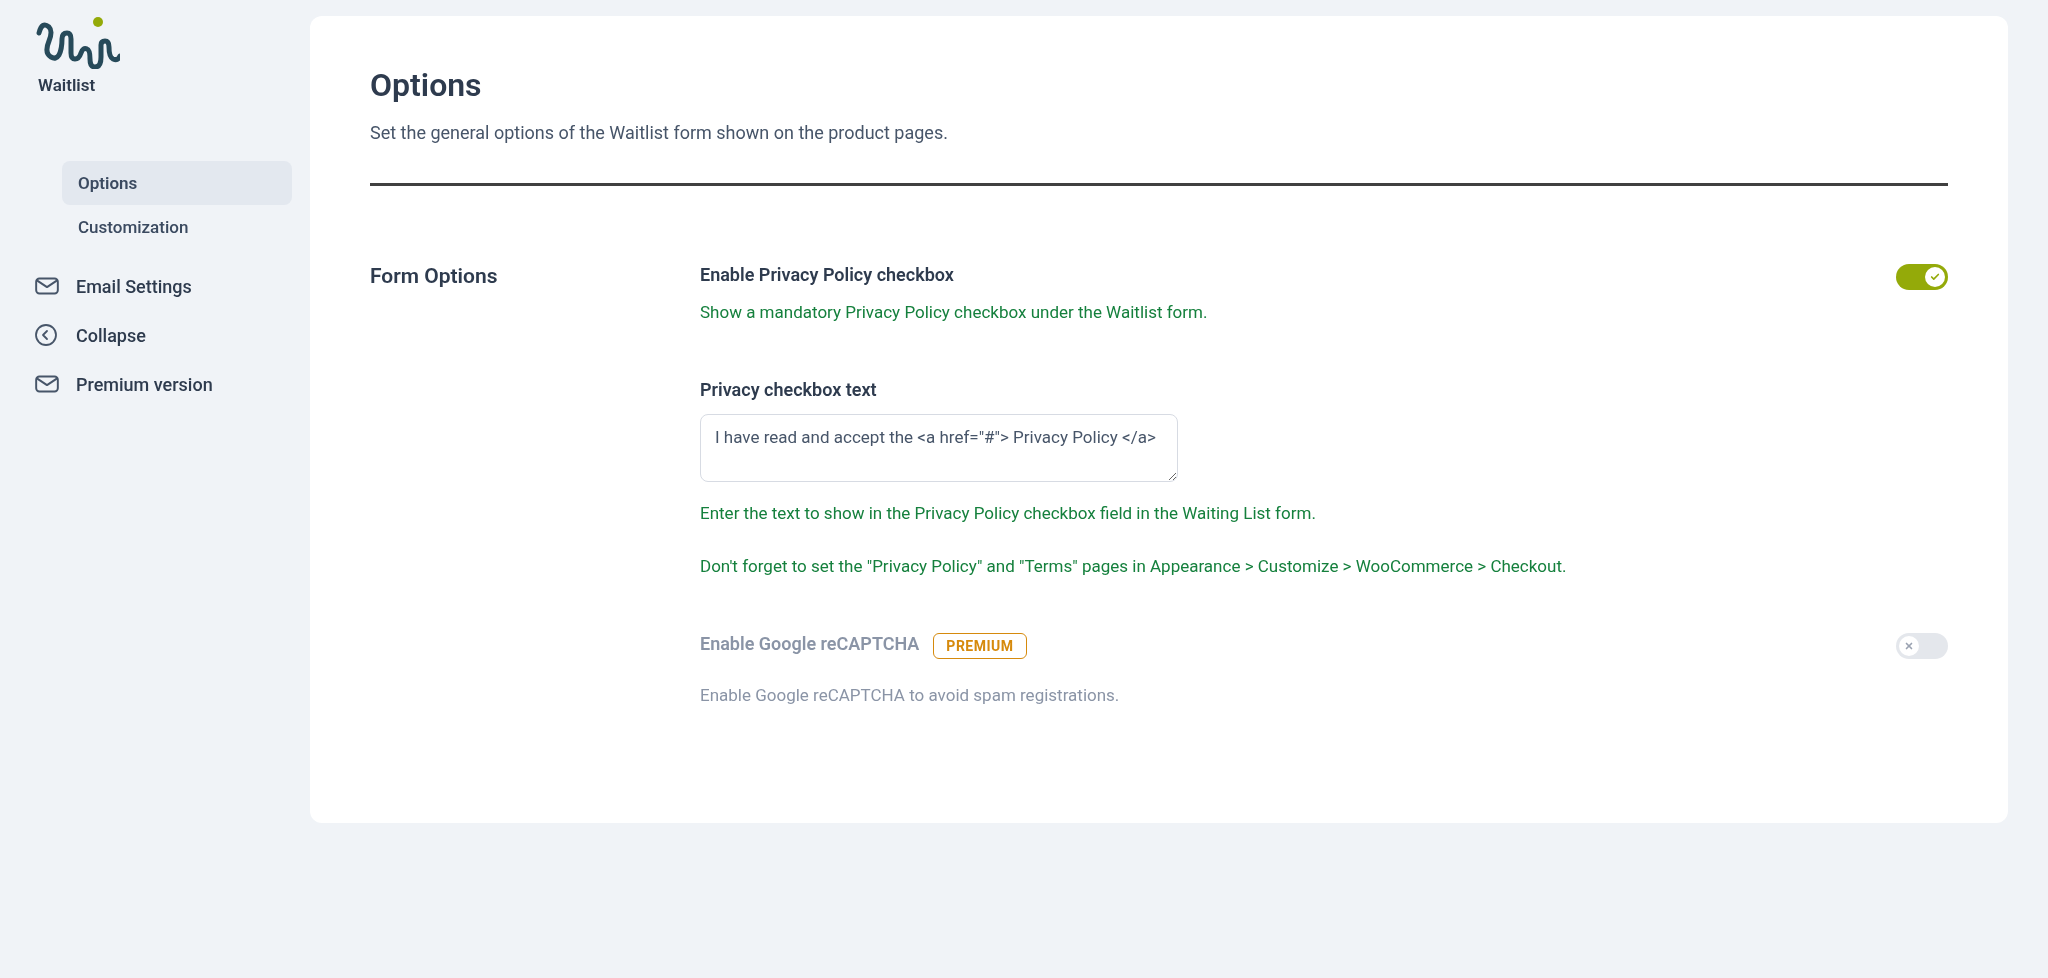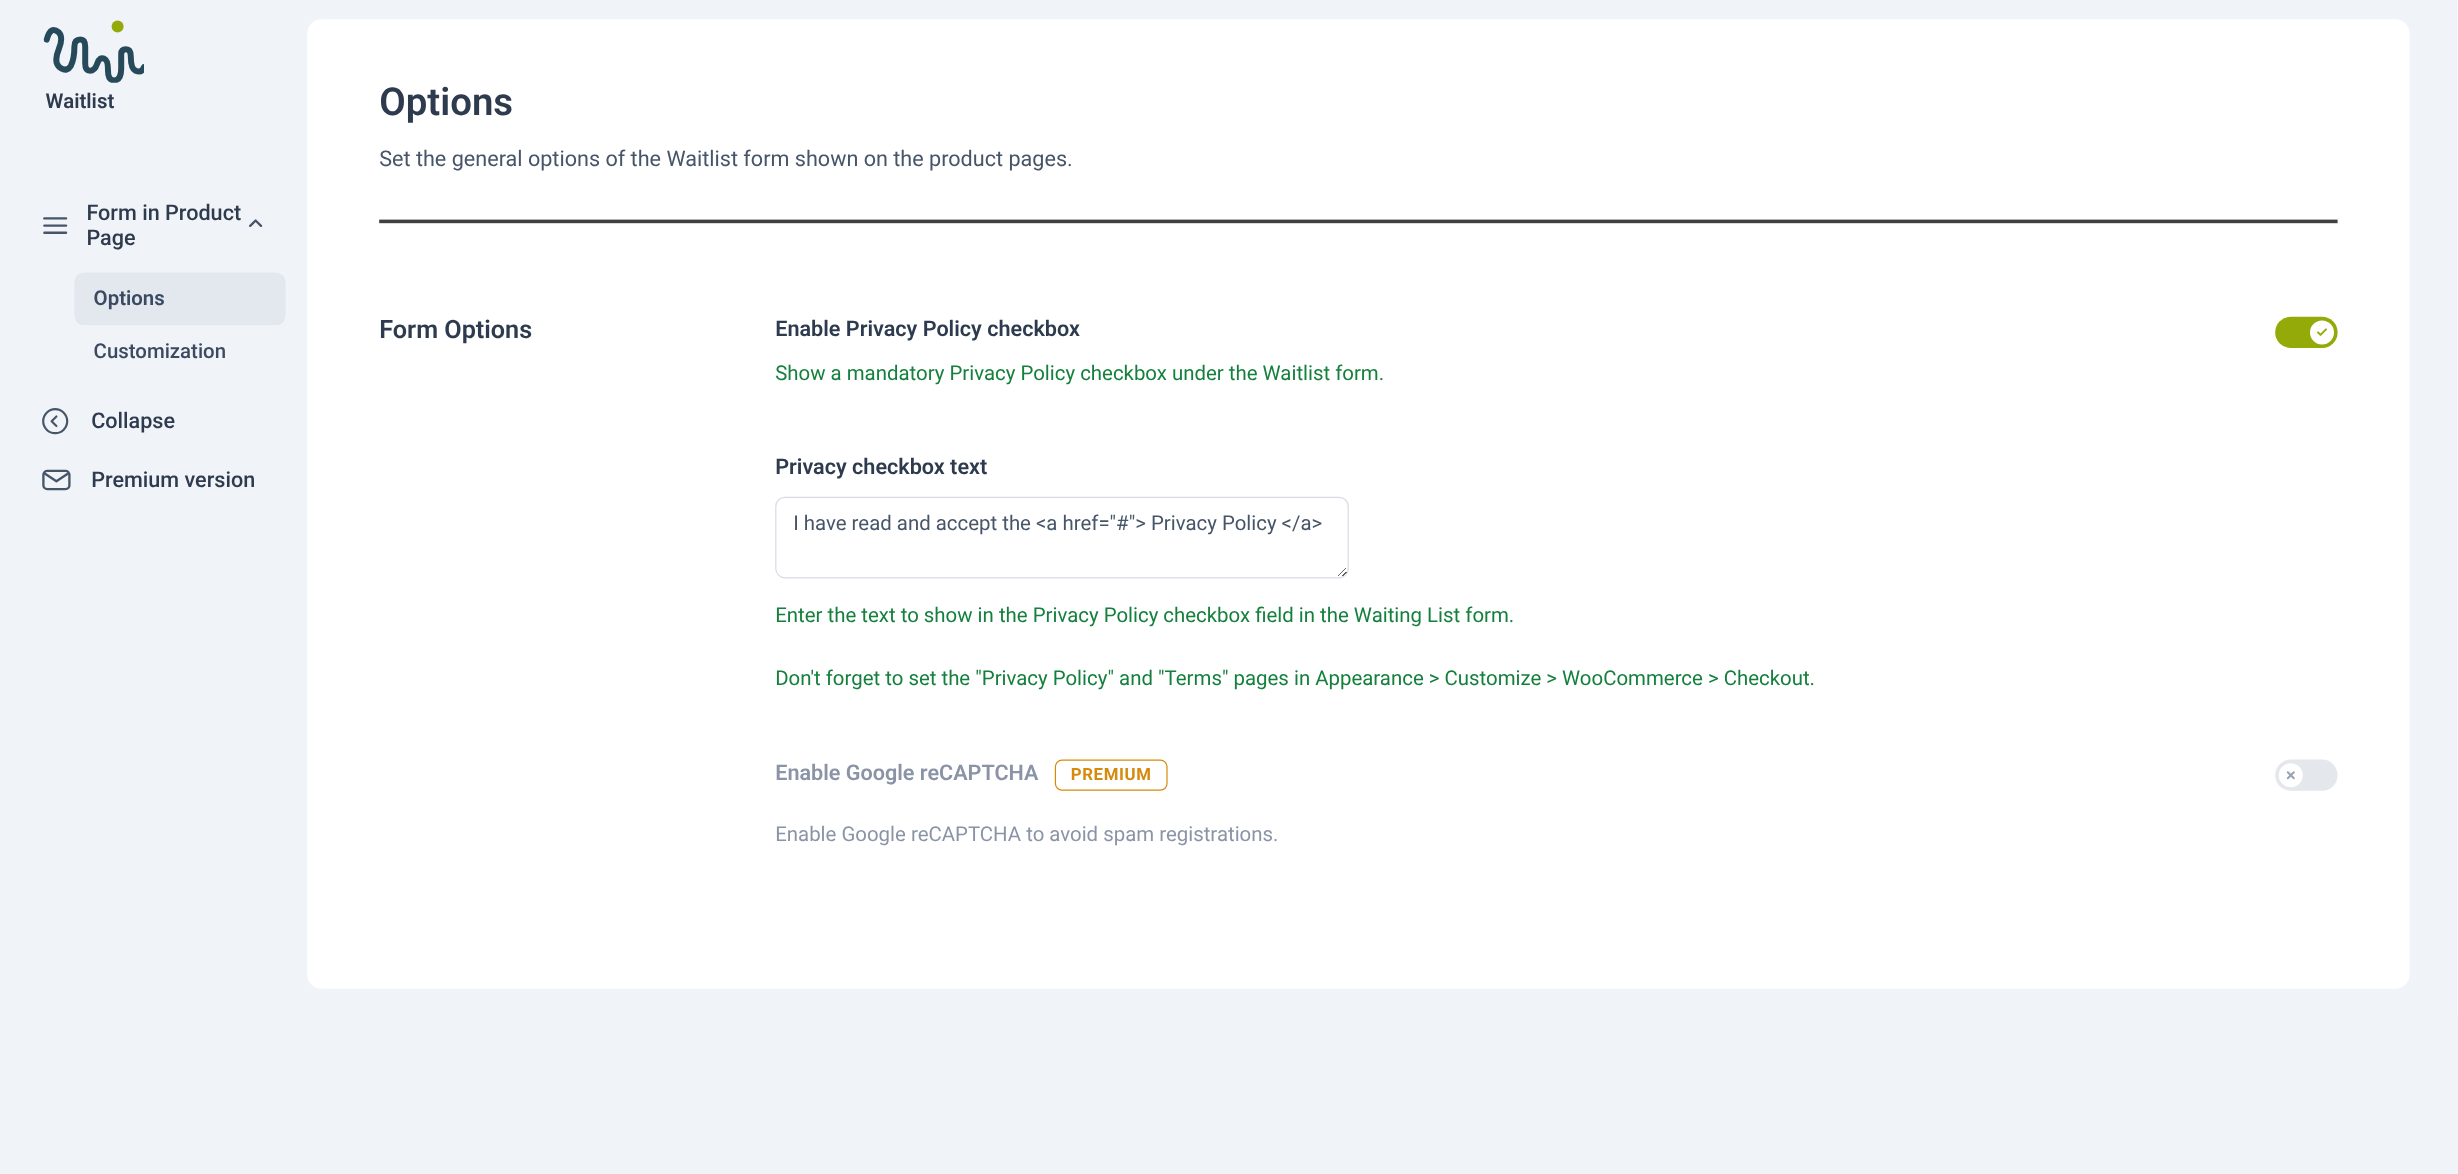--- a/index.html
+++ b/index.html
@@ -4,21 +4,21 @@
 <style>
 * { box-sizing: border-box; margin: 0; padding: 0; }
 body {
   font-family: -apple-system, BlinkMacSystemFont, "Segoe UI", Roboto, Helvetica, Arial, sans-serif;
   background: #f0f3f7;
   color: #2e3b4e;
   display: flex;
   min-height: 978px;
 }
 .sidebar {
-  width: 256px;
+  width: 310px;
   padding: 15px 18px 15px 18px;
   flex-shrink: 0;
 }
 .logo-block { padding: 0 0 10px 18px; }
 .logo-svg { display:block; }
 .plugin-name {
   font-size: 17px;
   font-weight: 600;
   color: #2e3b4e;
   margin-top: 6px;
@@ -115,41 +115,35 @@
 
 <aside class="sidebar">
   <div class="logo-block">
     <svg class="logo-svg" width="84" height="54" viewBox="0 0 84 54">
       <circle cx="62" cy="7" r="5" fill="#94aa09"></circle>
       <path d="M3 18 q3 -12 10 -6 q4 4 0 14 q-5 12 2 16 q5 3 8 -2 q3 -6 3 -16 q0 -6 5 -6 q4 0 4 6 l0 14 q0 6 4 6 q4 0 6 -6 q2 -6 6 -4 q3 1 3 10 q0 8 5 8 q6 0 6 -10 l0 -12 q0 -4 4 -4 q4 0 4 6 q0 10 4 12 q5 2 7 -3" fill="none" stroke="#274a5a" stroke-width="5" stroke-linecap="round"></path>
     </svg>
     <div class="plugin-name">Waitlist</div>
   </div>
 
-  <div class="nav-item">
-    <span class="icon">
-      <svg width="24" height="24" viewBox="0 0 24 24" fill="none" stroke="currentColor" stroke-width="2" stroke-linecap="round">
-        <line x1="3" y1="6" x2="21" y2="6"></line>
-          <line x1="3" y1="12" x2="21" y2="12"></line>
-          <line x1="3" y1="18" x2="21" y2="18"></line>
-      </svg>
-    </span>
-    <span>Form in Product Page</span>
-    <span class="chevron">
-      <svg width="18" height="18" viewBox="0 0 24 24" fill="none" stroke="currentColor" stroke-width="2.5" stroke-linecap="round" stroke-linejoin="round">
-          <polyline points="18 15 12 9 6 15"></polyline>
-        </svg>
-    </span>
-  </div>
 
   <div class="sub-items">
     <div class="sub-item active">Options</div>
     <div class="sub-item">Customization</div>
   </div>
 
+  <div class="nav-item spacer-top">
+    <span class="icon">
+      <svg width="26" height="26" viewBox="0 0 24 24" fill="none" stroke="currentColor" stroke-width="1.8" stroke-linecap="round" stroke-linejoin="round">
+          <rect x="2" y="5" width="20" height="14" rx="3"></rect>
+          <path d="M3 7l9 6 9-6"></path>
+        </svg>
+    </span>
+    <span>Email Settings</span>
+  </div>
 
   <div class="nav-item">
     <span class="icon">
       <svg width="24" height="24" viewBox="0 0 24 24" fill="none" stroke="currentColor" stroke-width="1.8" stroke-linecap="round" stroke-linejoin="round">
           <circle cx="12" cy="12" r="10"></circle>
           <polyline points="13 8 9 12 13 16"></polyline>
         </svg>
     </span>
     <span>Collapse</span>
   </div>

